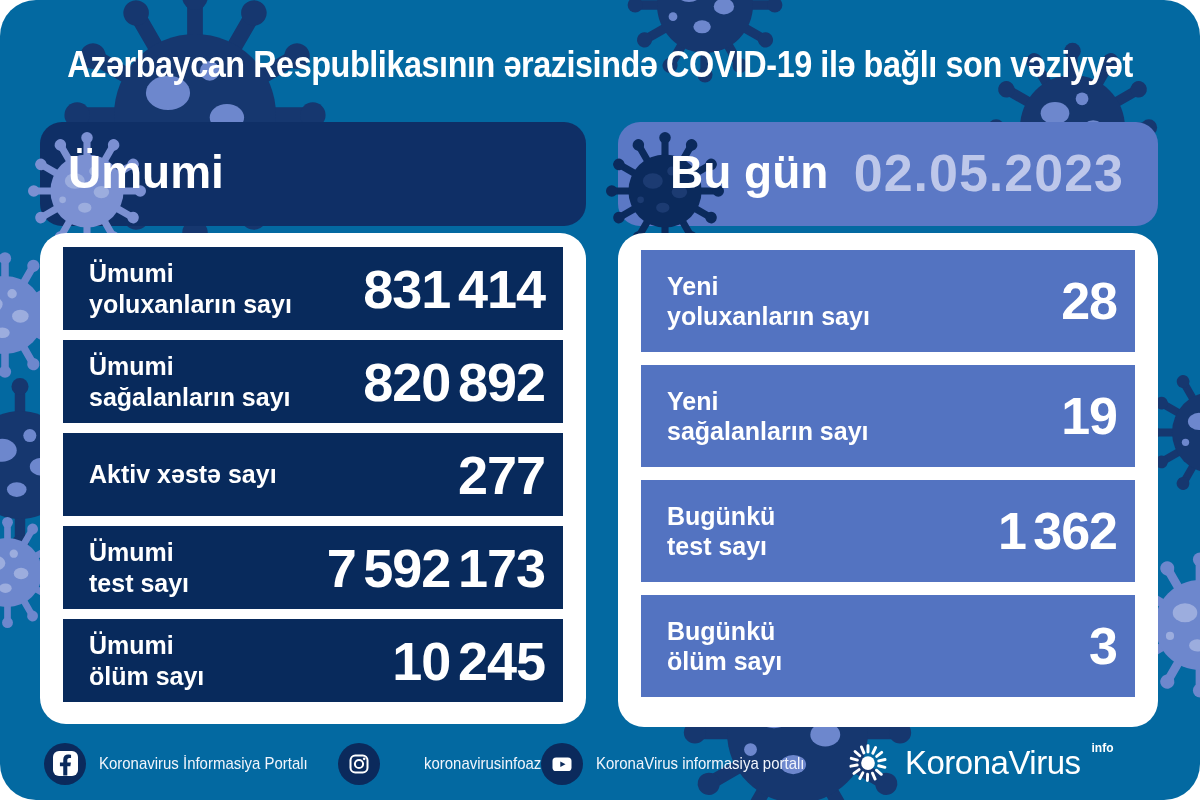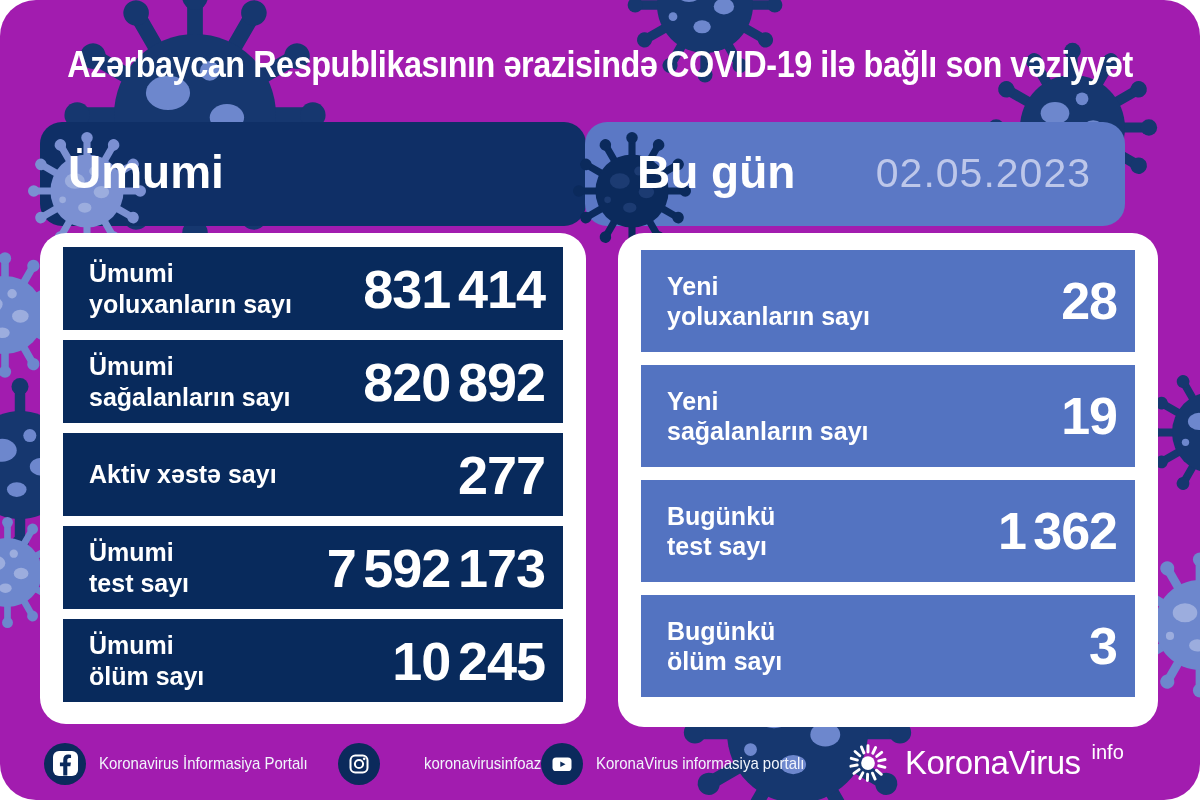--- a/index.html
+++ b/index.html
@@ -1,18 +1,18 @@
 <!DOCTYPE html>
 <html><head>
 <meta charset="utf-8">
 <style>
   html,body{margin:0;padding:0;background:#ffffff;}
   body{width:1200px;height:800px;position:relative;overflow:hidden;
        font-family:"Liberation Sans", sans-serif;}
-  .card{position:absolute;inset:0;background:#a21caf;border-radius:36px;overflow:hidden;}
+  .card{position:absolute;inset:0;background:#0369a1;border-radius:36px;overflow:hidden;}
 
   
   .virus{position:absolute;z-index:0;}
   .virus.dark{--vbody:#16376f;--vspot:#6d87cd;}
   .virus.light{--vbody:#6d87cd;--vspot:#9cadde;}
   .virus.navy{--vbody:#0b2a5c;--vspot:#1c3b72;}
   .virus.peri{--vbody:#7b90d2;--vspot:#9cadde;}
   .v1{left:60px;top:-20px;width:270px;height:270px;}
   .v2{left:625px;top:-75px;width:160px;height:160px;}
   .v3{left:985px;top:40px;width:175px;height:175px;}
@@ -23,26 +23,26 @@
   .v8{left:1125px;top:550px;width:150px;height:150px;}
   .v9{left:1145px;top:365px;width:135px;height:135px;}
 
   .title{position:absolute;z-index:2;left:0;right:0;top:44px;text-align:center;
          color:#ffffff;font-size:36px;font-weight:bold;white-space:nowrap;
          transform:scaleX(0.90);transform-origin:center;letter-spacing:-0.5px;}
 
   .panel-header{position:absolute;z-index:2;height:104px;border-radius:22px;overflow:visible;}
   .panel-header .hdr-virus{left:46px;top:16px;width:122px;height:122px;margin-left:-60px;margin-top:-8px;}
   .ph-left{left:40px;top:122px;width:546px;background:#0f2f66;}
-  .ph-right{left:585px;top:122px;width:540px;background:#5b78c5;}
+  .ph-right{left:618px;top:122px;width:540px;background:#5b78c5;}
   .panel-title{position:absolute;z-index:3;left:28px;top:50%;transform:translateY(-54%);
                color:#fff;font-size:46px;font-weight:bold;}
   .ph-right .panel-title{left:52px;}
   .panel-date{position:absolute;z-index:3;right:34px;top:50%;transform:translateY(-52%);
-              color:#bdc7ea;font-size:41px;font-weight:normal;letter-spacing:1px;}
+              color:#bdc7ea;font-size:52px;font-weight:bold;letter-spacing:1px;}
 
   .panel-body{position:absolute;z-index:2;background:#ffffff;border-radius:26px;
               display:flex;flex-direction:column;box-sizing:border-box;}
   .pb-left{left:40px;top:233px;width:546px;height:491px;padding:14px 23px 0;gap:10px;}
   .pb-right{left:618px;top:233px;width:540px;height:494px;padding:17px 23px 2px;gap:13px;}
   .row{display:flex;justify-content:space-between;align-items:center;
        padding:0 18px 0 26px;box-sizing:border-box;}
   .pb-left .row{height:83px;background:#082a5c;}
   .pb-right .row{height:102px;background:#5373c1;}
   .row-label{color:#fff;font-size:25px;font-weight:bold;line-height:1.22;white-space:pre-line;}
@@ -56,21 +56,21 @@
   .si-1{left:36px;} .si-2{left:330px;gap:44px;} .si-3{left:533px;}
   .social-circle{width:42px;height:42px;border-radius:50%;background:#0b2a5c;flex:0 0 auto;
                  display:flex;align-items:center;justify-content:center;}
   .fb-badge{width:25px;height:25px;background:#ffffff;border-radius:6px;
             display:flex;align-items:flex-end;justify-content:center;overflow:hidden;}
   .social-label{color:#f2f5fc;font-size:17px;white-space:nowrap;display:inline-block;
                 transform:scaleX(0.88);transform-origin:left center;}
   .logo{position:absolute;left:838px;top:50%;transform:translateY(-52%);
         display:flex;align-items:center;gap:15px;}
   .logo-text{color:#fff;font-size:33px;font-weight:normal;letter-spacing:-0.5px;}
-  .logo-sup{color:#fff;font-size:20px;align-self:flex-start;margin-top:0px;margin-left:-4px;}
+  .logo-sup{color:#fff;font-size:12px;align-self:flex-start;margin-top:0px;margin-left:-4px;font-weight:bold;}
 </style>
 </head>
 <body>
 
 <svg width="0" height="0" style="position:absolute">
   <defs>
     <symbol id="virus" viewBox="-55 -55 110 110">
       <g>
         <g transform="rotate(0)">
             <rect x="-3.2" y="-50" width="6.4" height="22" rx="3.2" fill="var(--vbody,#16376f)"></rect>

